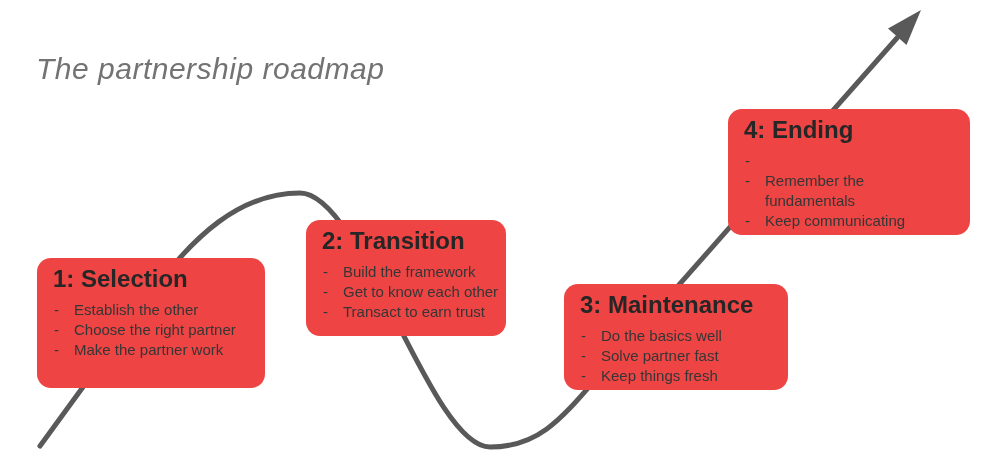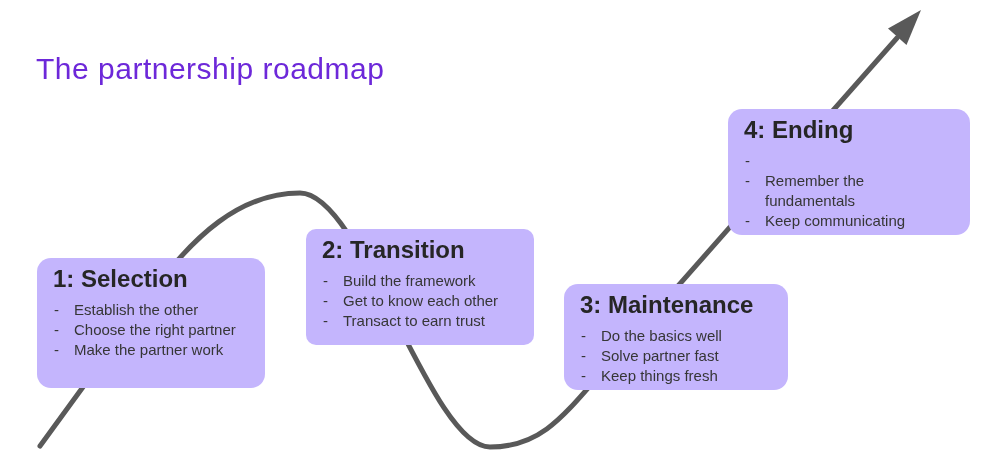--- a/index.html
+++ b/index.html
@@ -11,31 +11,32 @@
     overflow: hidden;
     font-family: "Liberation Sans", sans-serif;
   }
   .page-title {
     position: absolute;
     left: 36px;
     top: 52px;
     font-size: 30px;
     font-weight: 400;
     letter-spacing: 0.5px;
-    color: #6d28d9;
+    color: #737373;
     white-space: nowrap;
+    font-style: italic;
   }
   .curve-svg {
     position: absolute;
     left: 0; top: 0;
     width: 995px; height: 470px;
   }
   .stage-box {
     position: absolute;
-    background: #c4b5fd;
+    background: #ef4444;
     border-radius: 14px;
     box-sizing: border-box;
     padding: 7px 0 8px 15px;
   }
   .stage-title {
     font-size: 24px;
     font-weight: 700;
     color: #262626;
     margin: 0 0 7px 1px;
     white-space: nowrap;
@@ -51,21 +52,21 @@
     width: 20px;
     flex: 0 0 20px;
     text-align: left;
     padding-left: 2px;
   }
   .bullet .bullet-text {
     flex: 1 1 auto;
     white-space: pre-line;
   }
   #box-1 { left: 37px;  top: 258px; width: 228px; height: 130px; }
-  #box-2 { left: 306px; top: 229px; width: 228px; height: 116px; border-radius: 10px; }
+  #box-2 { left: 306px; top: 220px; width: 200px; height: 116px; }
   #box-3 { left: 564px; top: 284px; width: 224px; height: 106px; }
   #box-4 { left: 728px; top: 109px; width: 242px; height: 126px; }
 </style>
 </head>
 <body>
 
 <div class="canvas">
 
   <svg class="curve-svg" viewBox="0 0 995 470" aria-hidden="true">
     <path d="M 40 446 L 150 295 C 193 236 240 193 300 193 C 362 193 430 447 490 447 C 540 447 562 418 602 372 L 897 38" fill="none" stroke="#595959" stroke-width="5" stroke-linecap="round"></path>

